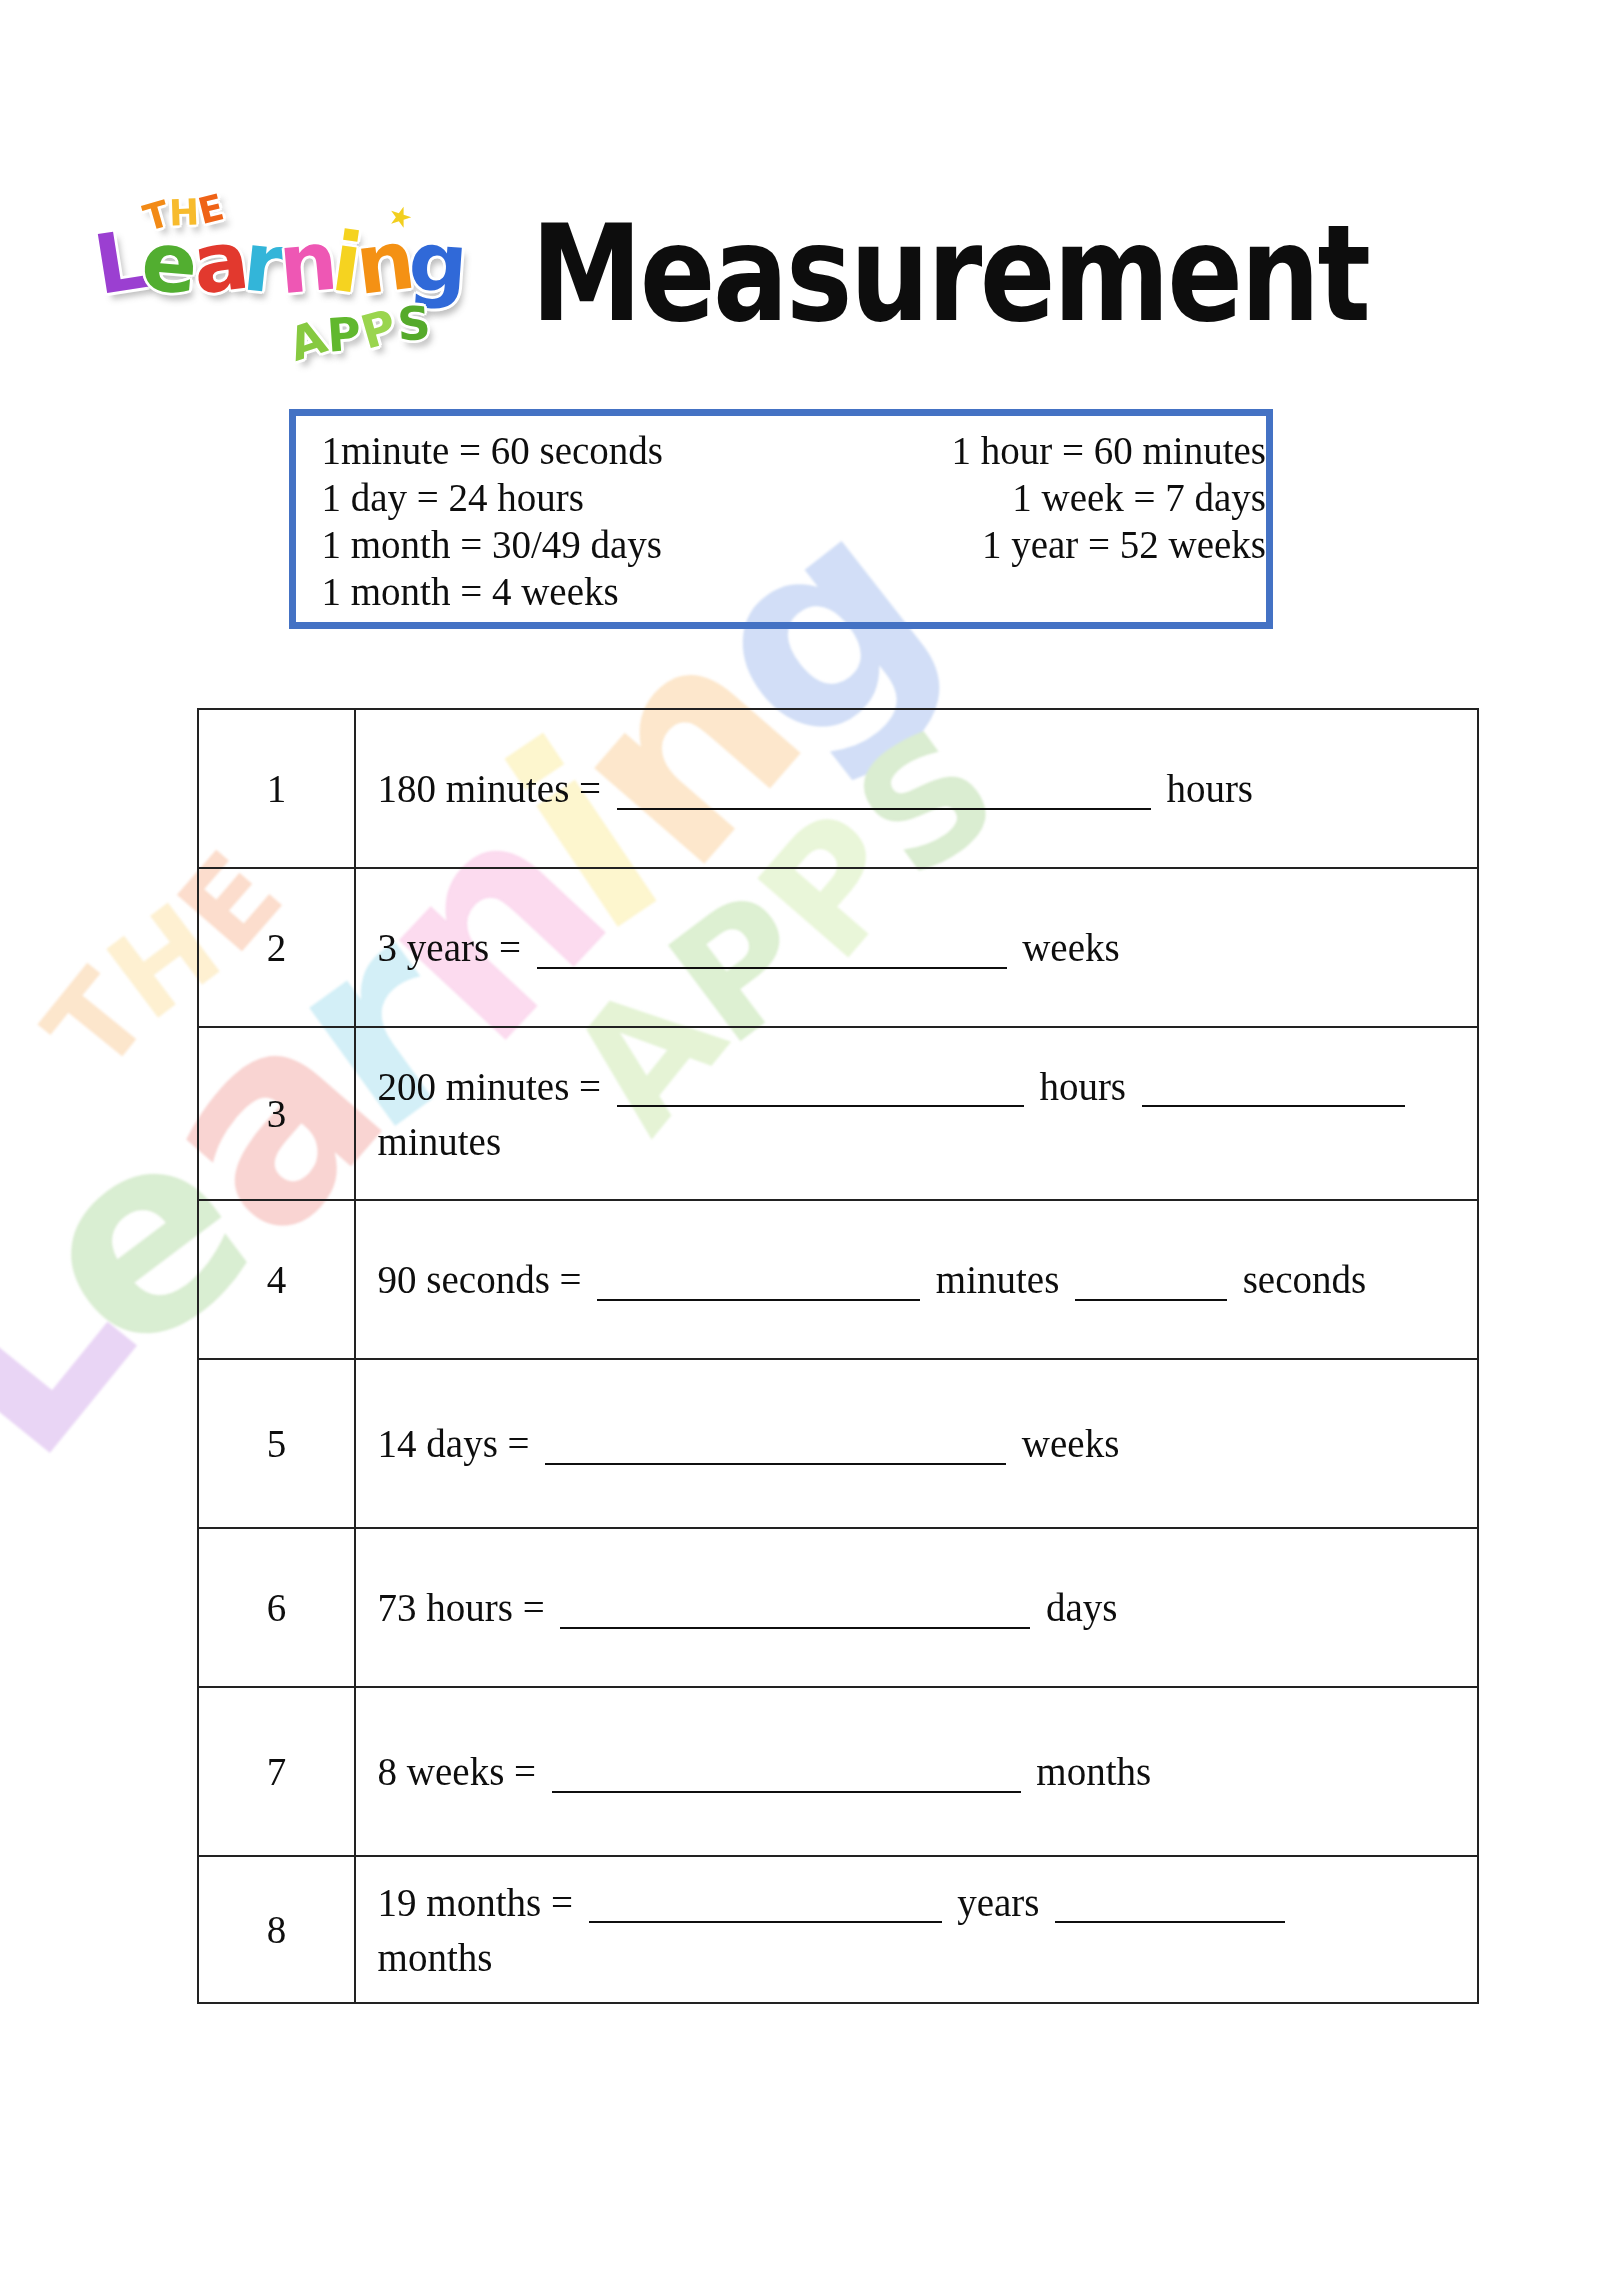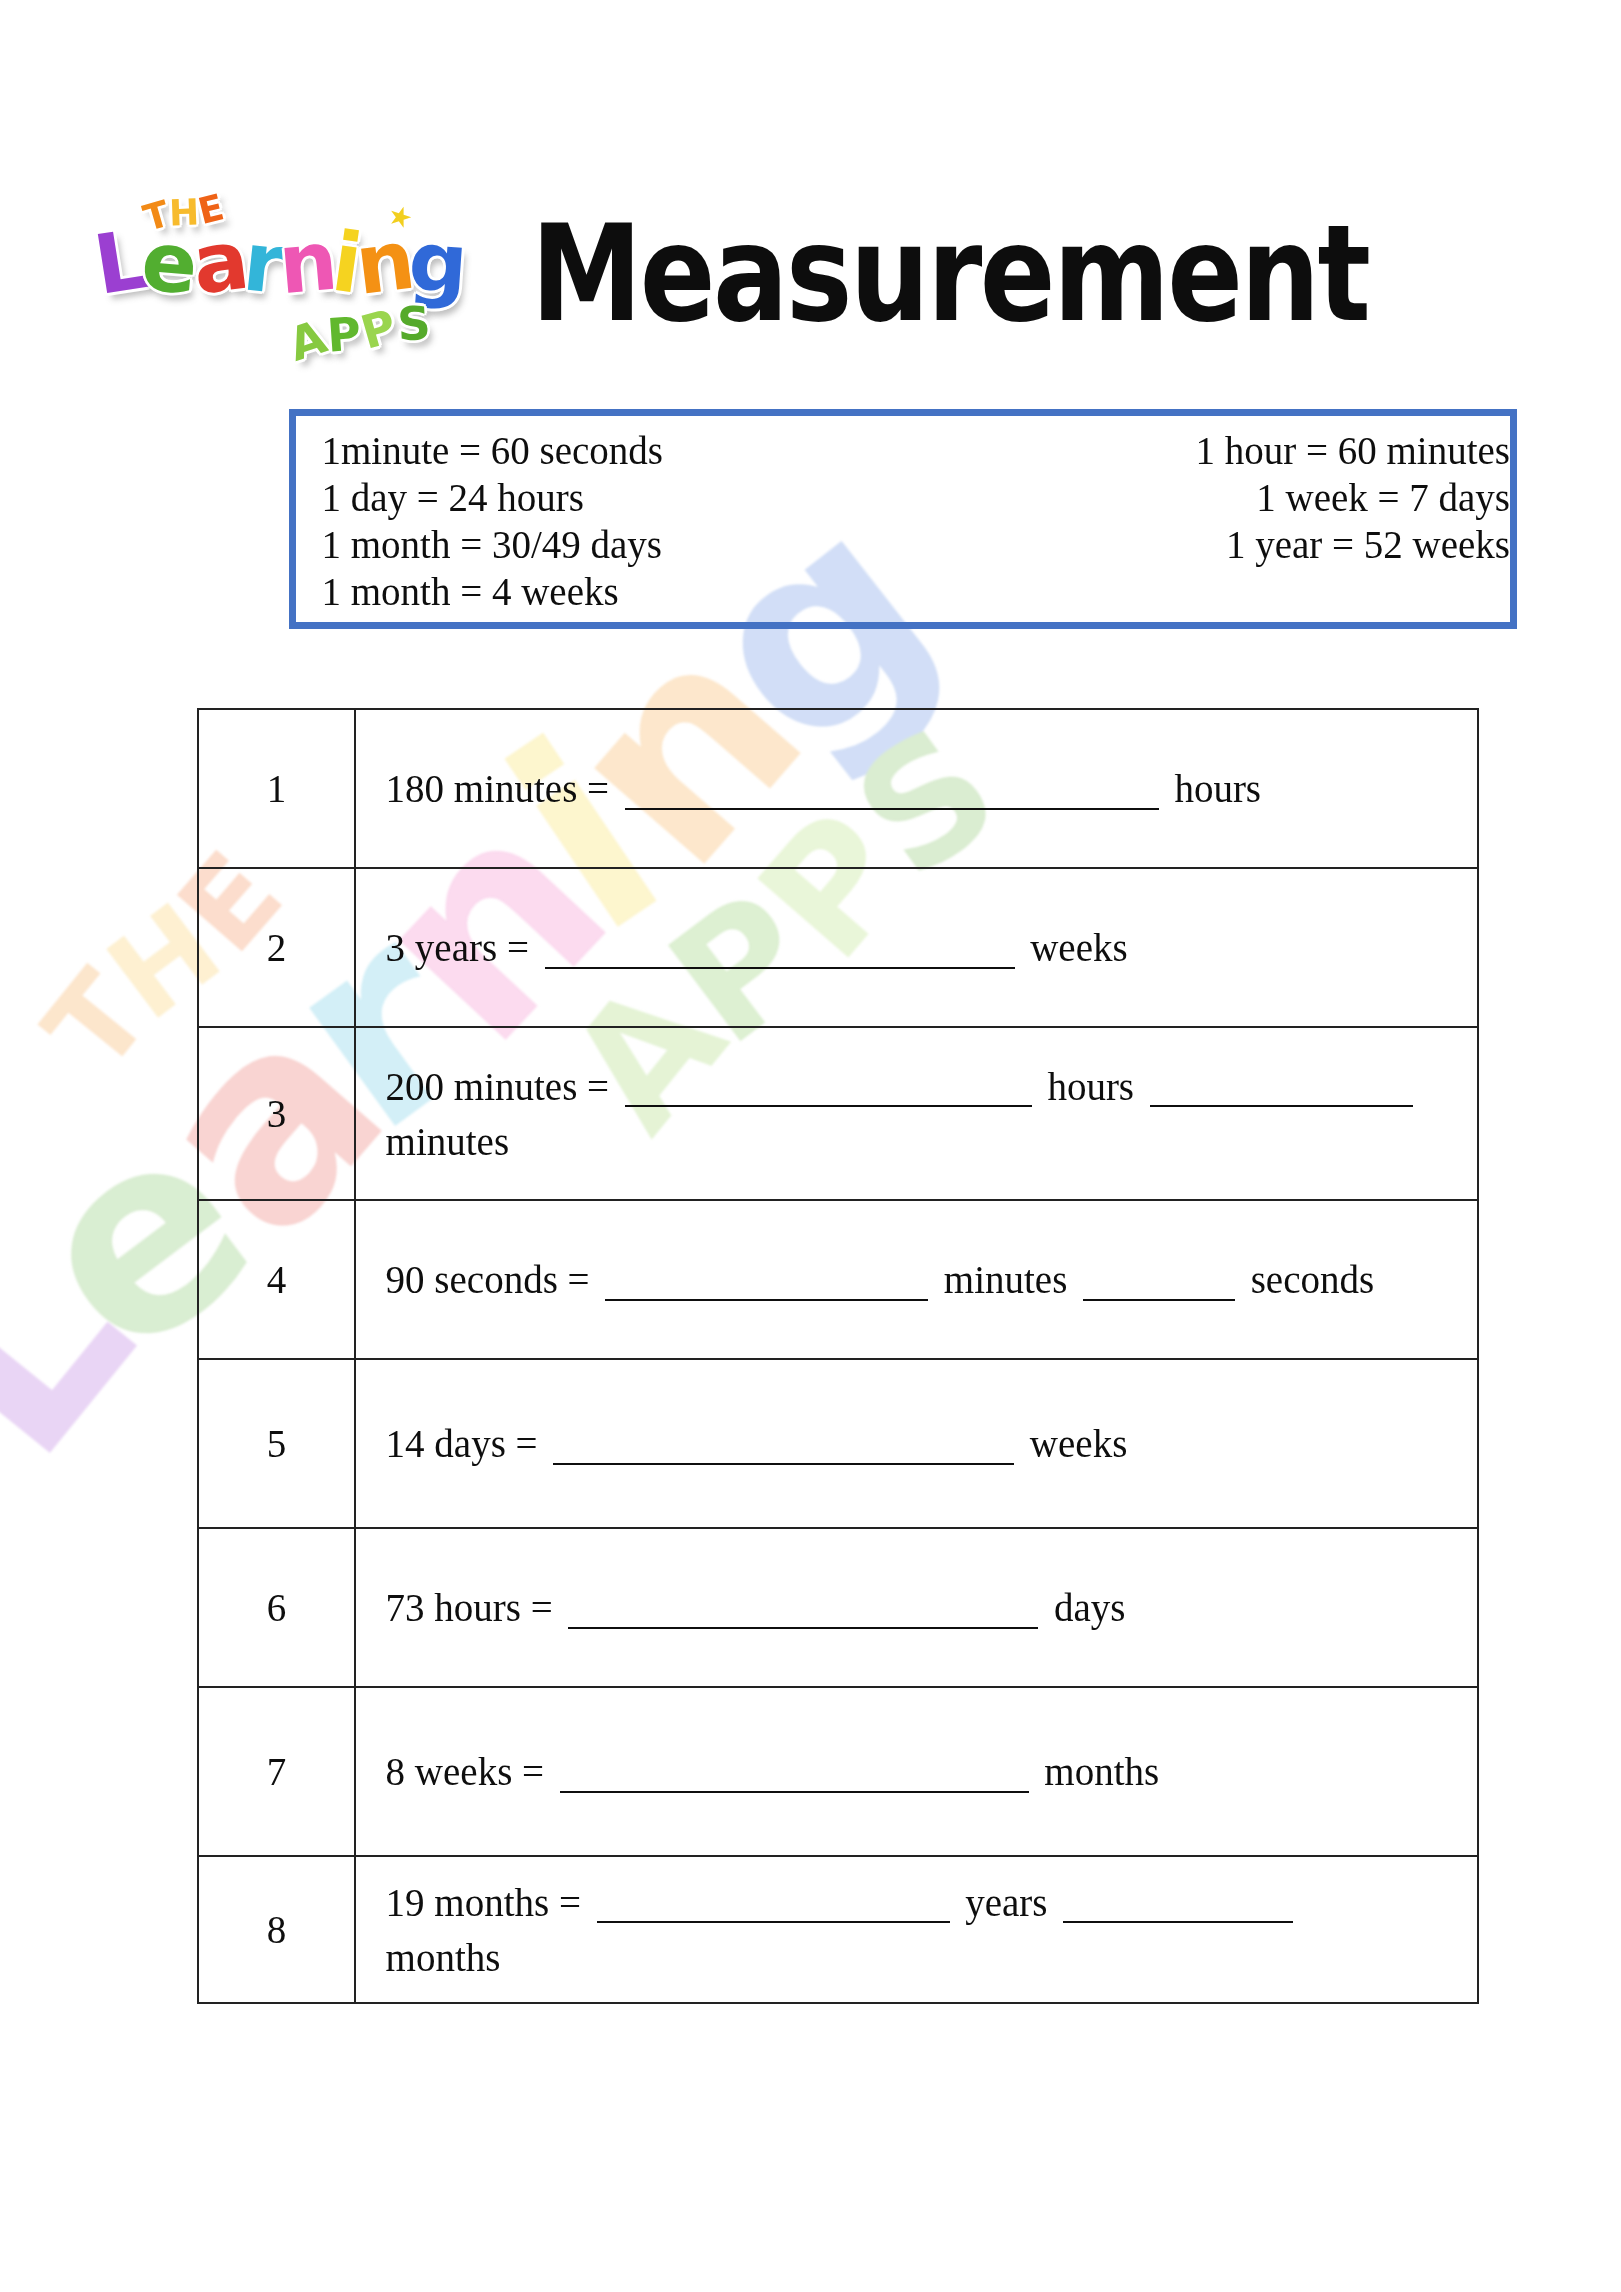--- a/index.html
+++ b/index.html
@@ -40,39 +40,39 @@
   
   .title {
     position:absolute; left:531px; top:208px; z-index:2;
     font-family:"DejaVu Sans", sans-serif; font-weight:bold;
     font-size:133px; line-height:1; letter-spacing:-2.9px; color:#0d0d0d;
     transform:scaleX(.84); transform-origin:left top; white-space:nowrap;
   }
 
   
   .ref-box {
-    position:absolute; left:289px; top:409px; width:1228px; height:220px; z-index:2;
+    position:absolute; left:289px; top:409px; width:984px; height:220px; z-index:2;
     border:7.8px solid #4472c4; background:transparent; display:flex;
   }
   .ref-col { padding-top:10.8px; }
   .ref-col.left  { width:663px; padding-left:25.5px; }
   .ref-col.right { flex:1; padding-left:7.8px;text-align:right; }
   .ref-line { font-size:39px; line-height:47px; color:#0e0e0e; white-space:nowrap; }
 
   
   .qtable { position:absolute; left:197px; top:708px; width:1282px; z-index:2; border:2px solid #222; background:transparent; }
   .qrow  { display:flex; }
   .qrow + .qrow { border-top:2px solid #222; }
   .qnum {
     width:157px; flex:0 0 157px; border-right:2px solid #222;
     display:flex; align-items:center; justify-content:center;
     font-size:39px; color:#0e0e0e;
   }
   .qcontent { flex:1; display:flex; align-items:center; padding:7.8px 13.7px 7.8px 21.6px; }
-  .qinner   { font-size:39px; line-height:55px; color:#0e0e0e;margin-left:8px; }
+  .qinner   { font-size:39px; line-height:55px; color:#0e0e0e; }
   .blank {
     display:inline-block; height:39px; margin:0 5.9px -7.8px 5.9px;
     border-bottom:2.9px solid #0f0f0f; vertical-align:baseline;
   }
 
   
   .footer {
     position:absolute; left:0; top:2166px; width:100%; z-index:2; text-align:center;
     font-family:"DejaVu Sans", sans-serif; font-weight:bold;
     font-size:32px; letter-spacing:0.5px; color:#0a0a0a;

